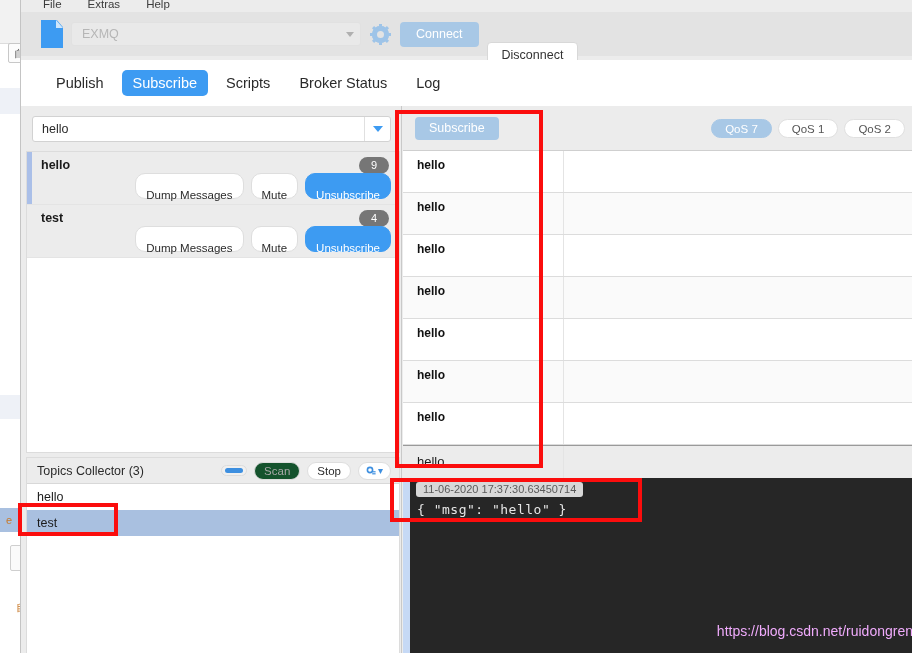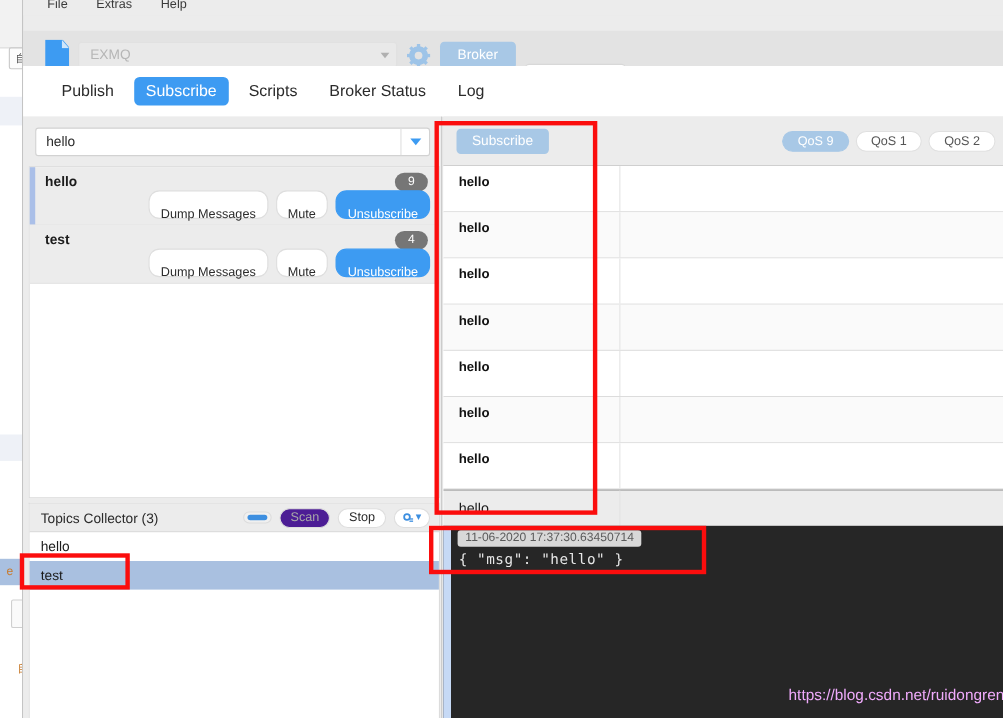--- a/index.html
+++ b/index.html
@@ -24,21 +24,21 @@
   
   .app { position: absolute; left: 20px; top: 0; width: 892px; height: 653px; background: #ececec;
          border-left: 1px solid #c4c4c4; }
 
   
   .menubar { position: absolute; left: 0; top: -6px; width: 892px; height: 20px; background: #ececec;
              display: flex; align-items: center; padding-left: 22px; gap: 26px; }
   .menu-item { font-size: 11.5px; color: #3b3b3b; }
 
   
-  .conn-bar { position: absolute; left: 0; top: 28px; width: 892px; height: 44px;
+  .conn-bar { position: absolute; left: 0; top: 12px; width: 892px; height: 44px;
               background: #e3e3e3; display: flex; align-items: center; padding-left: 20px; gap: 8px; }
   .doc-icon { width: 22px; height: 28px; position: relative; }
   .doc-icon .sheet { position: absolute; inset: 0; background: #3d9bf2; clip-path: polygon(0 0, 72% 0, 100% 26%, 100% 100%, 0 100%); }
   .doc-icon .fold { position: absolute; right: 0; top: 0; width: 7px; height: 8px; background: #cfe6fb; clip-path: polygon(0 0, 100% 100%, 0 100%); }
   .conn-combo { width: 290px; height: 24px; background: #e9e9e9; border: 1px solid #e1e1e1; border-radius: 3px;
                 display: flex; align-items: center; padding: 0 6px 0 10px; }
   .conn-combo .val { flex: 1; font-size: 12.5px; color: #b6b6b6; }
   .caret-sm { width: 0; height: 0; border-left: 4px solid transparent; border-right: 4px solid transparent;
               border-top: 5px solid #b0b0b0; }
   .gear { width: 17px; height: 17px; position: relative; margin: 0 3px; }
@@ -92,21 +92,21 @@
   
   .collector { position: absolute; left: 5px; bottom: 0; width: 374px; height: 196px; background: #ffffff;
                border: 1px solid #dcdcdc; border-bottom: none; }
   .coll-head { height: 26px; background: #ececec; border-bottom: 1px solid #d8d8d8; display: flex;
                align-items: center; padding: 0 8px 0 10px; gap: 7px; }
   .coll-title { flex: 1; font-size: 12.5px; color: #2b2b2b; }
   .toggle-sw { width: 26px; height: 11px; border-radius: 6px; background: #f0f0f0; border: 1px solid #dcdcdc; position: relative; }
   .toggle-sw::after { content:""; position:absolute; left:3px; top:2px; width:18px; height:5px; border-radius:3px; background:#3d8fe0; }
   .coll-btn { height: 18px; padding: 0 9px; border-radius: 9px; background: #ffffff; border: 1px solid #dedede;
               font-size: 11.5px; line-height: 16px; color: #2b2b2b; }
-  .coll-btn.dim { color: #a8a8a8; background: #4c1d95; text-align: center; }
+  .coll-btn.dim { color: #a8a8a8; background: #14532d; text-align: center; }
   .coll-cfg { height: 18px; padding: 0 7px; border-radius: 9px; background: #ffffff; border: 1px solid #dedede;
               font-size: 10px; line-height: 16px; color: #3d8fe0; display: flex; align-items: center; gap: 2px; }
   .coll-row { height: 26px; display: flex; align-items: center; padding-left: 10px; font-size: 12.5px;
               color: #1b1b1b; background: #ffffff; }
   .coll-row.selected { background: #a9c0e0; }
 
   
   .sub-bar { position: absolute; left: 0; top: 0; width: 510px; height: 44px; background: #ececec;
              display: flex; align-items: center; padding: 0 6px 0 12px; }
   .btn-subscribe { height: 23px; padding: 0 14px; border-radius: 4px; background: #a8c8e6; color: #ffffff;
@@ -171,21 +171,21 @@
       <div class="conn-combo">
         <span class="val">EXMQ</span>
         <span class="caret-sm"></span>
       </div>
       <div class="gear">
         <i class="d1"></i>
           <i class="d2"></i>
           <i></i>
           <i class="r"></i>
       </div>
-      <div class="btn-connect">Broker</div>
+      <div class="btn-connect">Connect</div>
       <div class="btn-disconnect">Disconnect</div>
     </div>
 
     <div class="tabs">
       <div class="tab">Publish</div>
       <div class="tab active">Subscribe</div>
       <div class="tab">Scripts</div>
       <div class="tab">Broker Status</div>
       <div class="tab">Log</div>
     </div>
@@ -246,21 +246,21 @@
         <div class="coll-row selected">test</div>
       </div>
 
     </div>
 
     <div class="right-col">
 
       <div class="sub-bar">
         <span class="btn-subscribe">Subscribe</span>
         <span class="qos-group">
-          <span class="qos active">QoS 9</span>
+          <span class="qos active">QoS 7</span>
           <span class="qos">QoS 1</span>
           <span class="qos">QoS 2</span>
         </span>
       </div>
 
       <div class="msg-table">
         <div class="msg-row">
           <span class="topic">hello</span>
           <span class="divider"></span>
         </div>

